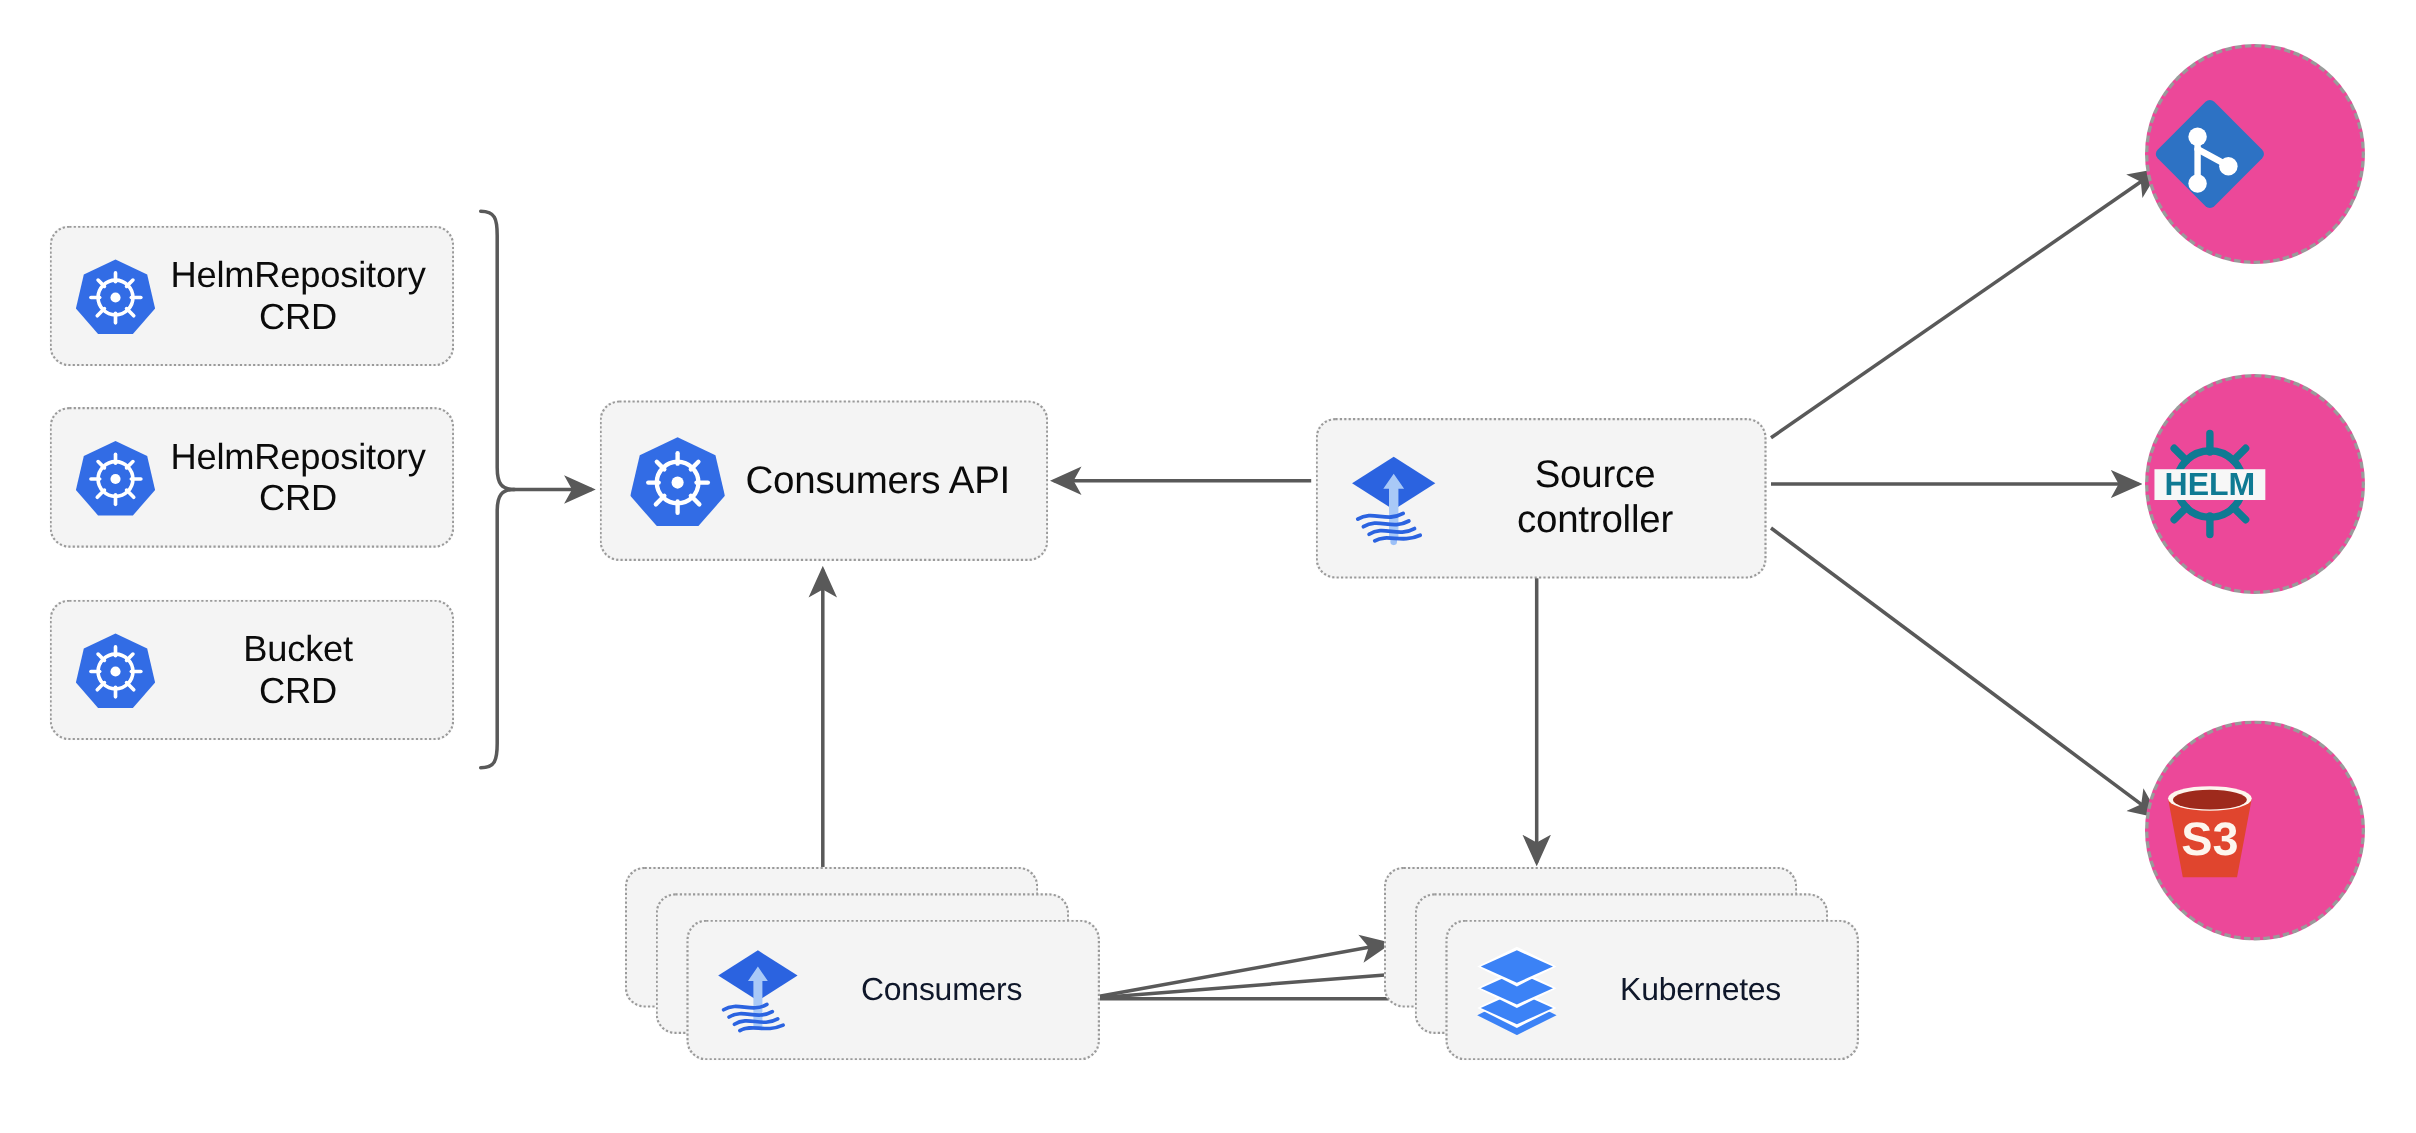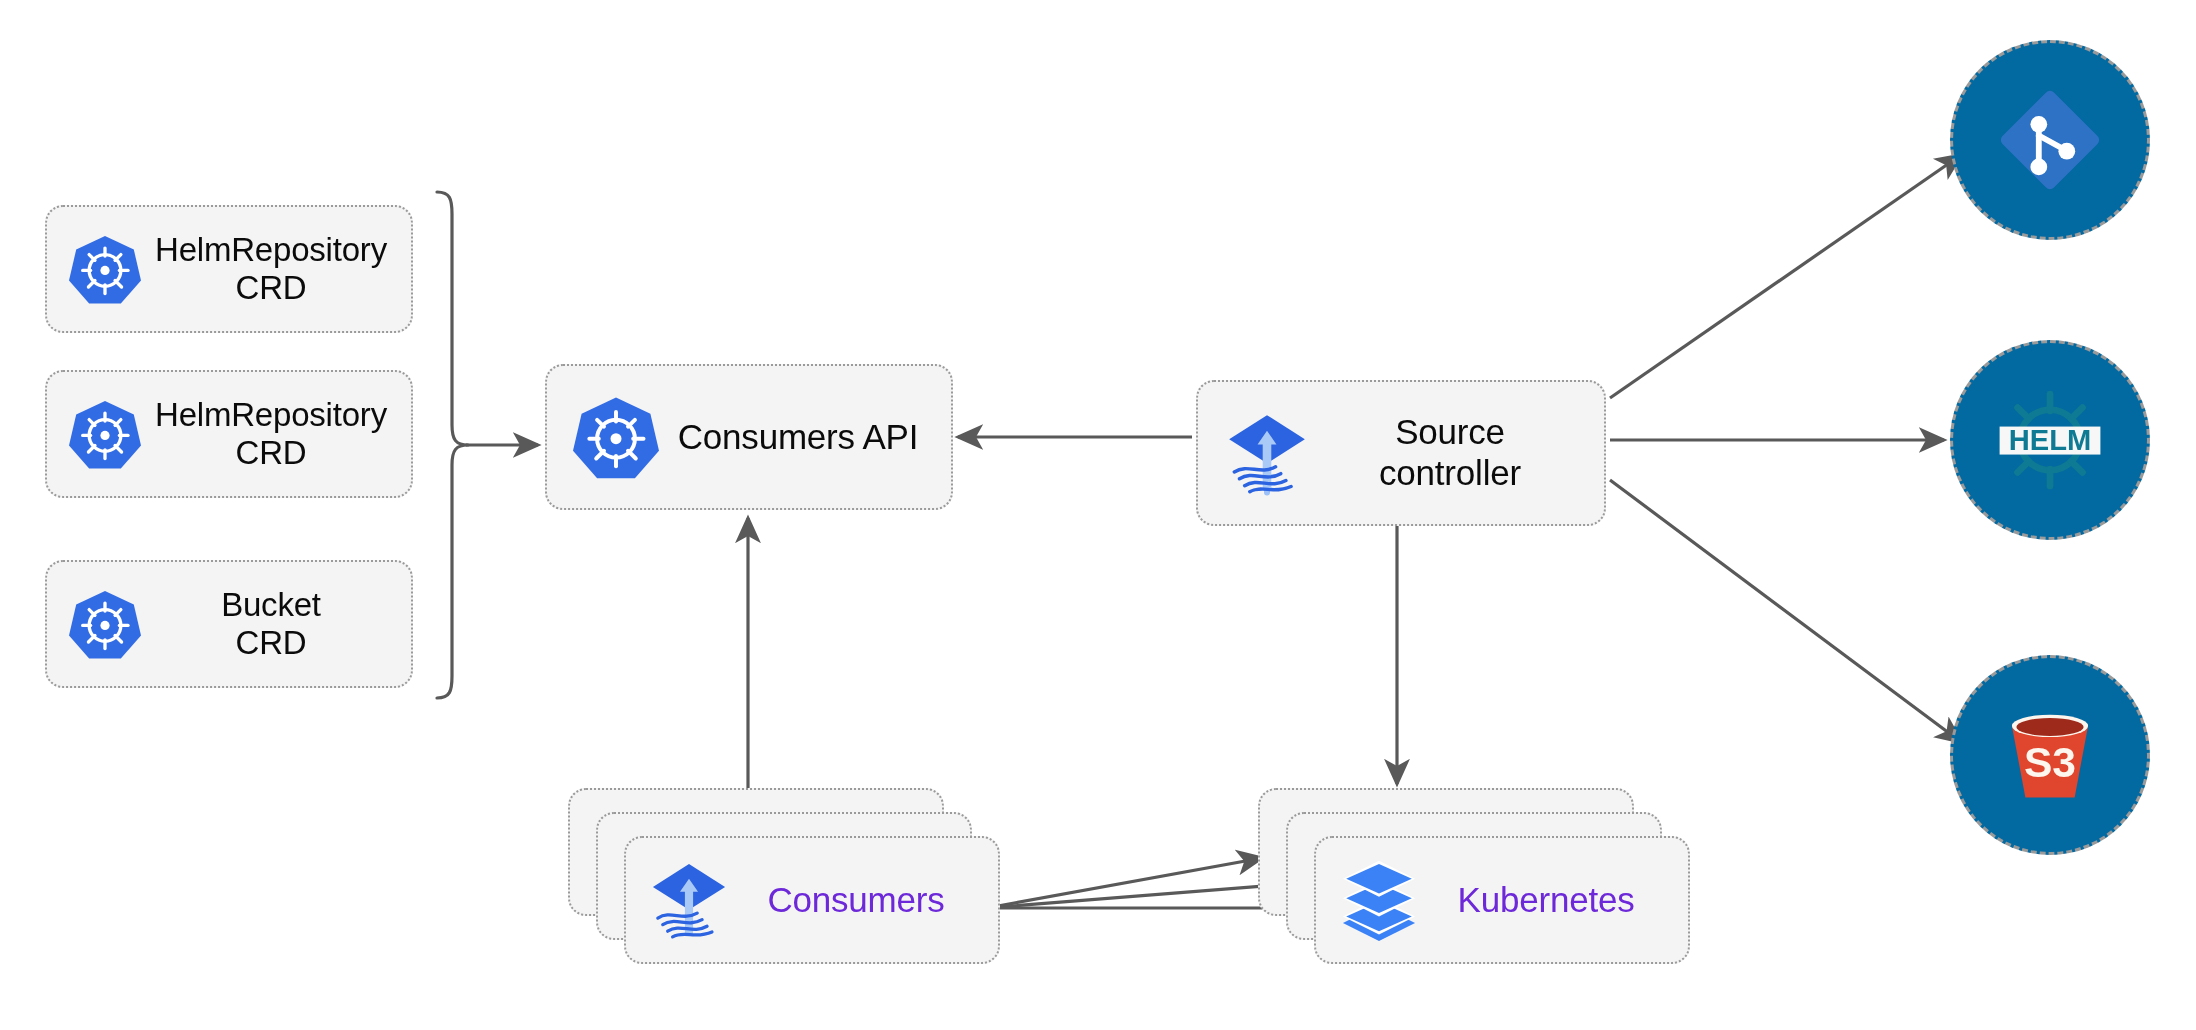--- a/index.html
+++ b/index.html
@@ -85,34 +85,34 @@
   .stack .layer.l0 { left: 0;    top: 0; }
   .stack .layer.l1 { left: 28px; top: 24px; }
   .stack .layer.l2 {
     left: 56px; top: 48px;
     display: flex; align-items: center;
     padding: 0 16px 0 22px;
   }
   .stack .ico { flex: 0 0 auto; width: 82px; height: 82px; display: block; }
   .stack .lbl {
     flex: 1 1 auto; text-align: center;
-    font-size: 35px; color: #6d28d9; letter-spacing: -0.2px;
+    font-size: 29px; color: #0f172a; letter-spacing: -0.2px;
   }
   #stack-consumers { left: 568px; top: 788px; width: 440px; height: 190px; }
   #stack-artifacts { left: 1258px; top: 788px; width: 440px; height: 190px; }
 
   
   .circ {
     position: absolute;
     width: 200px; height: 200px;
     box-sizing: border-box;
     border: 3px dashed #9a9a9a;
     border-radius: 50%;
-    background: #0369a1;
-    display: flex; align-items: center; justify-content: center;
+    background: #ec4899;
+    display: flex; align-items: center; 
     z-index: 5;
   }
   #circ-git  { left: 1950px; top: 40px; }
   #circ-helm { left: 1950px; top: 340px; }
   #circ-s3   { left: 1950px; top: 655px; }
   .circ .ico { width: 112px; height: 112px; display: block; }
 
   
   #wires {
     position: absolute; left: 0; top: 0;
@@ -196,21 +196,21 @@
           <line x1="64" y1="66" x2="73" y2="75"></line>
           <line x1="72" y1="30" x2="64" y2="38"></line>
           <line x1="36" y1="66" x2="27" y2="75"></line>
         </g>
       </svg>
     </span>
     <span class="lbl">HelmRepository
 CRD</span>
   </div>
 
-  <div class="node crd" style="top:560px">
+  <div class="node crd" style="top:545px">
     <span class="ico">
       <svg viewBox="0 0 100 100" xmlns="http://www.w3.org/2000/svg">
         <polygon points="50,4 90,23 100,66 72,98 28,98 0,66 10,23" fill="#326ce5"></polygon>
         <g fill="none" stroke="#ffffff" stroke-width="4.6" stroke-linecap="round">
           <circle cx="50" cy="52" r="22"></circle>
           <circle cx="50" cy="52" r="6.4" fill="#ffffff" stroke="none"></circle>
           <line x1="50" y1="21" x2="50" y2="32"></line>
           <line x1="50" y1="72" x2="50" y2="84"></line>
           <line x1="19" y1="52" x2="30" y2="52"></line>
           <line x1="70" y1="52" x2="82" y2="52"></line>

